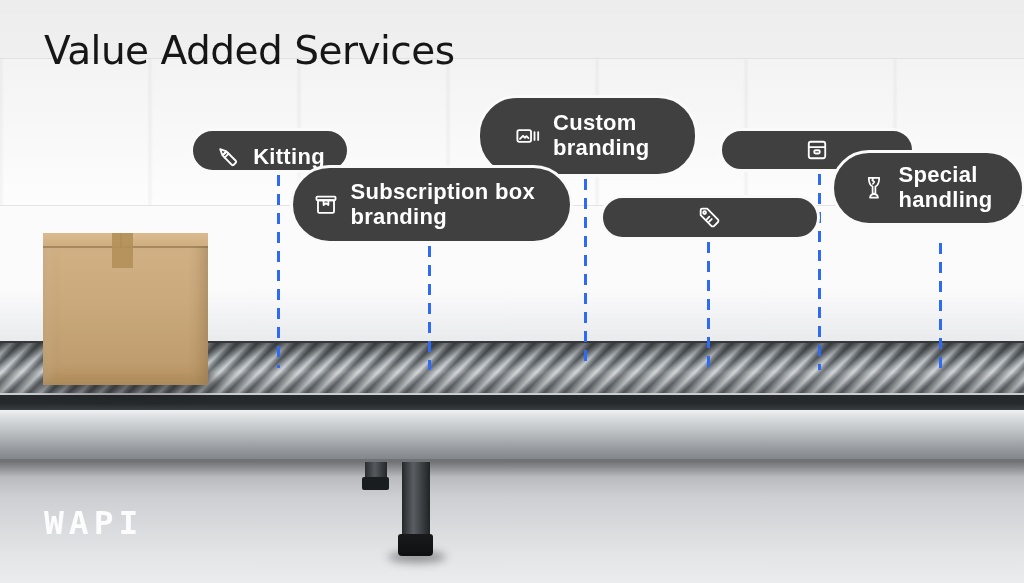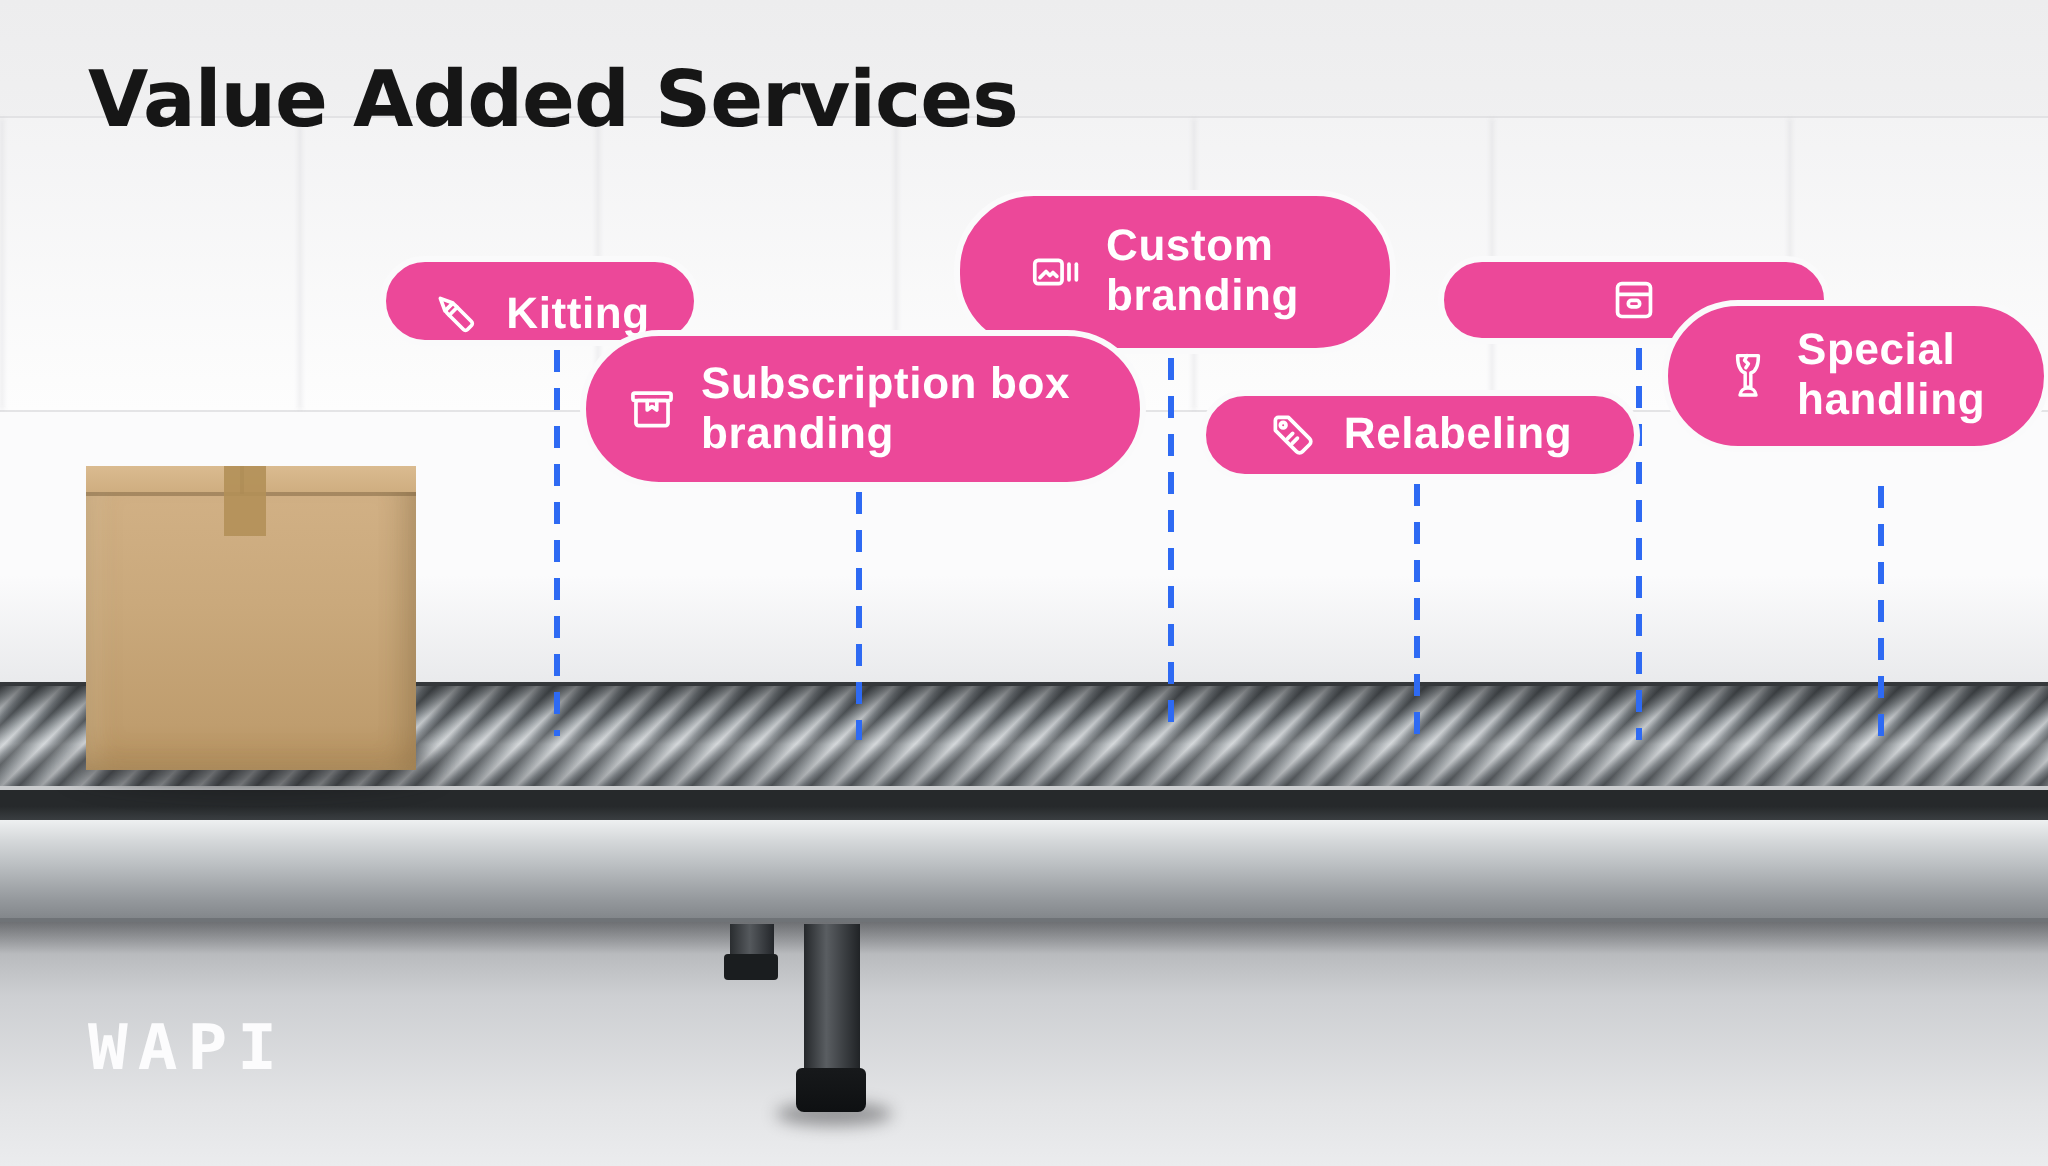--- a/index.html
+++ b/index.html
@@ -70,40 +70,40 @@
     background:repeating-linear-gradient(to bottom,#2e6af3 0 11px,transparent 11px 19px);}
   .line-kitting{left:277px;top:175px;height:193px;}
   .line-subscription{left:428px;top:246px;height:124px;}
   .line-custom{left:584px;top:179px;height:190px;}
   .line-relabeling{left:707px;top:242px;height:128px;}
   .line-bundling{left:818px;top:174px;height:196px;}
   .line-special{left:939px;top:243px;height:127px;}
 
   
   .pill{position:absolute;display:flex;align-items:center;justify-content:center;gap:12px;
-    background:#ec4899;border:3px solid #fafafb;color:#fff;
+    background:#404040;border:3px solid #fafafb;color:#fff;
     font-weight:bold;font-size:22px;line-height:1.12;letter-spacing:.3px;
     border-radius:999px;z-index:3;}
   .pill .icon{width:26px;height:26px;flex:none;display:block;}
   .pill .icon svg{display:block;width:26px;height:26px;}
   .pill-over{z-index:4;}
   .pill-kitting{left:190px;top:128px;width:160px;height:45px;align-items:flex-end;}
   .pill-subscription{left:290px;top:165px;width:283px;height:79px;border-radius:40px;}
   .pill-subscription .label{width:200px;}
   .pill-custom{left:477px;top:95px;width:221px;height:82px;border-radius:40px;}
   .pill-custom .label{width:107px;}
   .pill-relabeling{left:600px;top:195px;width:220px;height:45px;}
   .pill-bundling{left:719px;top:128px;width:196px;height:44px;}
   .pill-special{left:831px;top:150px;width:194px;height:76px;border-radius:38px;}
   .pill-special .label{width:97px;}
 
   
   .title{position:absolute;left:44px;top:28px;z-index:5;margin:0;
     font-family:"DejaVu Sans","Liberation Sans",sans-serif;
-    font-size:39px;font-weight:bold;letter-spacing:-.5px;color:#161616;}
+    font-size:39px;font-weight:normal;letter-spacing:-.5px;color:#161616;}
   .logo{position:absolute;left:44px;top:504px;z-index:5;
     font-family:"DejaVu Sans Mono","Liberation Mono",monospace;
     font-size:33px;font-weight:bold;letter-spacing:5px;color:#fcfcfd;
     transform:scaleY(.95);}
 </style>
 </head>
 <body>
 
 <div class="stage">
 
@@ -181,21 +181,20 @@
 
   <div class="pill pill-relabeling">
     <span class="icon">
       <svg viewBox="0 0 24 24" fill="none" stroke="#ffffff" stroke-width="1.7" stroke-linecap="round" stroke-linejoin="round">
         <path d="M3.4 9.4 V4.8 A1.4 1.4 0 0 1 4.8 3.4 H9.4 L19.2 13.2 A1.9 1.9 0 0 1 19.2 15.9 L15.9 19.2 A1.9 1.9 0 0 1 13.2 19.2 L3.4 9.4 Z"></path>
         <circle cx="7" cy="7" r="1.3"></circle>
         <line x1="9" y1="13.2" x2="11.4" y2="10.8"></line>
         <line x1="11.2" y1="15.4" x2="13.6" y2="13"></line>
       </svg>
     </span>
-    <span class="label">Relabeling</span>
   </div>
 
   <div class="pill pill-bundling">
     <span class="icon">
       <svg viewBox="0 0 24 24" fill="none" stroke="#ffffff" stroke-width="1.7" stroke-linecap="round" stroke-linejoin="round">
         <rect x="4.4" y="4.4" width="15.2" height="15.2" rx="2"></rect>
         <line x1="4.8" y1="9.4" x2="19.2" y2="9.4"></line>
         <rect x="9.4" y="12.2" width="5.2" height="3" rx="1.4"></rect>
       </svg>
     </span>

